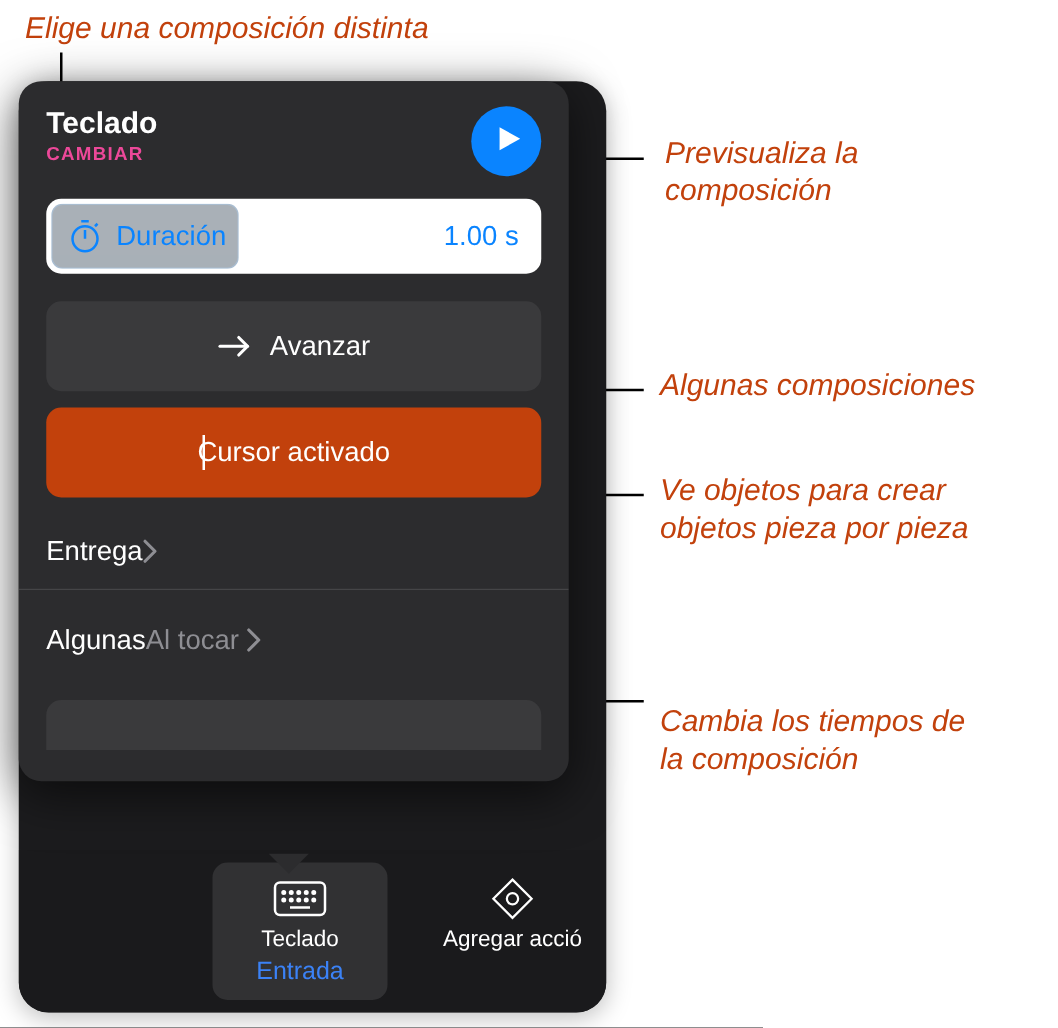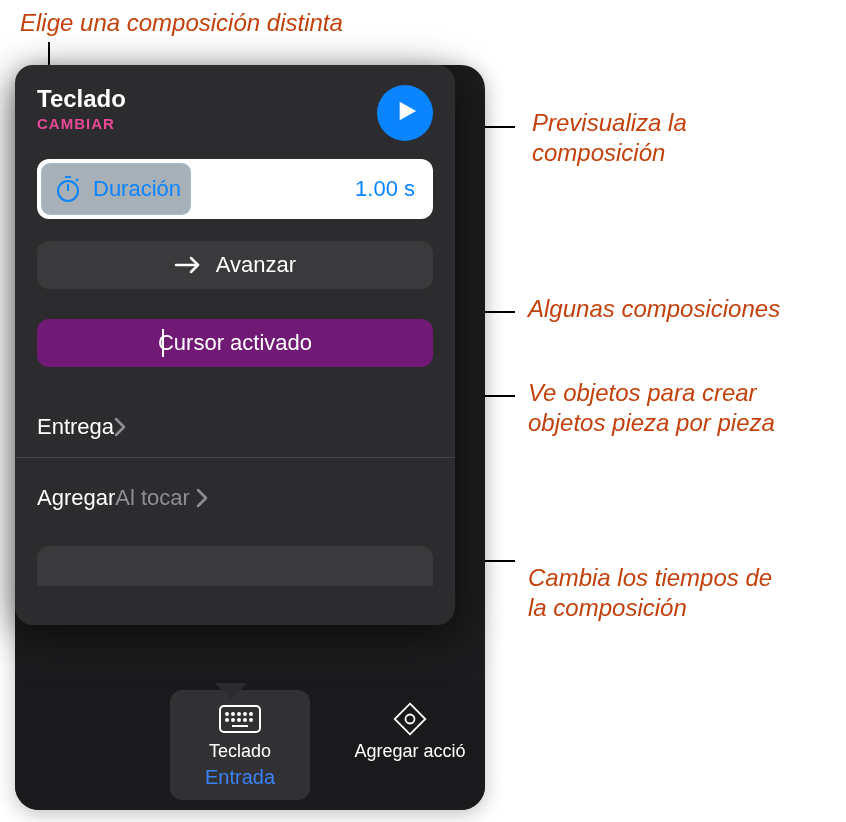--- a/index.html
+++ b/index.html
@@ -133,36 +133,36 @@
     border-radius: 9px;
     border: 1px solid rgba(10,132,255,0.35);
     opacity: 0.35;
   }
   .timer-icon { color: #0a84ff; margin-right: 12px; position: relative; z-index: 1;}
   .timer-icon svg { width: 26px; height: 28px; display:block; }
   .duration-label { color: #0a84ff; font-size: 22px; font-weight: 500; position: relative; z-index:1; }
   .duration-value { color: #0a84ff; font-size: 22px; font-weight: 400; margin-left: auto; position: relative; z-index:1; }
 
   .option-btn {
-    height: 48px;
+    height: 72px;
     border-radius: 12px;
     display: flex;
     align-items: center;
     justify-content: center;
     gap: 14px;
     font-size: 22px;
-    margin-bottom: 30px;
+    margin-bottom: 13px;
   }
   .option-advance {
     background: #3a3a3c;
     color: #fff;
   }
   .option-advance svg { width: 28px; height: 18px; display:block; }
   .option-cursor {
-    background: #701a75;
+    background: #c2410c;
     color: #fff;
     position: relative;
   }
   .option-cursor .tick {
     position: absolute;
     left: 125px;
     width: 2px; height: 28px;
     background: #fff;
   }
 
@@ -313,21 +313,21 @@
             <svg viewBox="0 0 12 20" fill="none" stroke="#8e8e93" stroke-width="2.5" stroke-linecap="round" stroke-linejoin="round">
               <polyline points="2,2 10,10 2,18"></polyline>
             </svg>
           </span>
       </span>
     </div>
 
     <div class="sep"></div>
 
     <div class="nav-row">
-      <span>Agregar</span>
+      <span>Algunas</span>
       <span class="right">
         <span>Al tocar</span>
         <span class="chev">
             <svg viewBox="0 0 12 20" fill="none" stroke="#8e8e93" stroke-width="2.5" stroke-linecap="round" stroke-linejoin="round">
               <polyline points="2,2 10,10 2,18"></polyline>
             </svg>
           </span>
       </span>
     </div>
 

